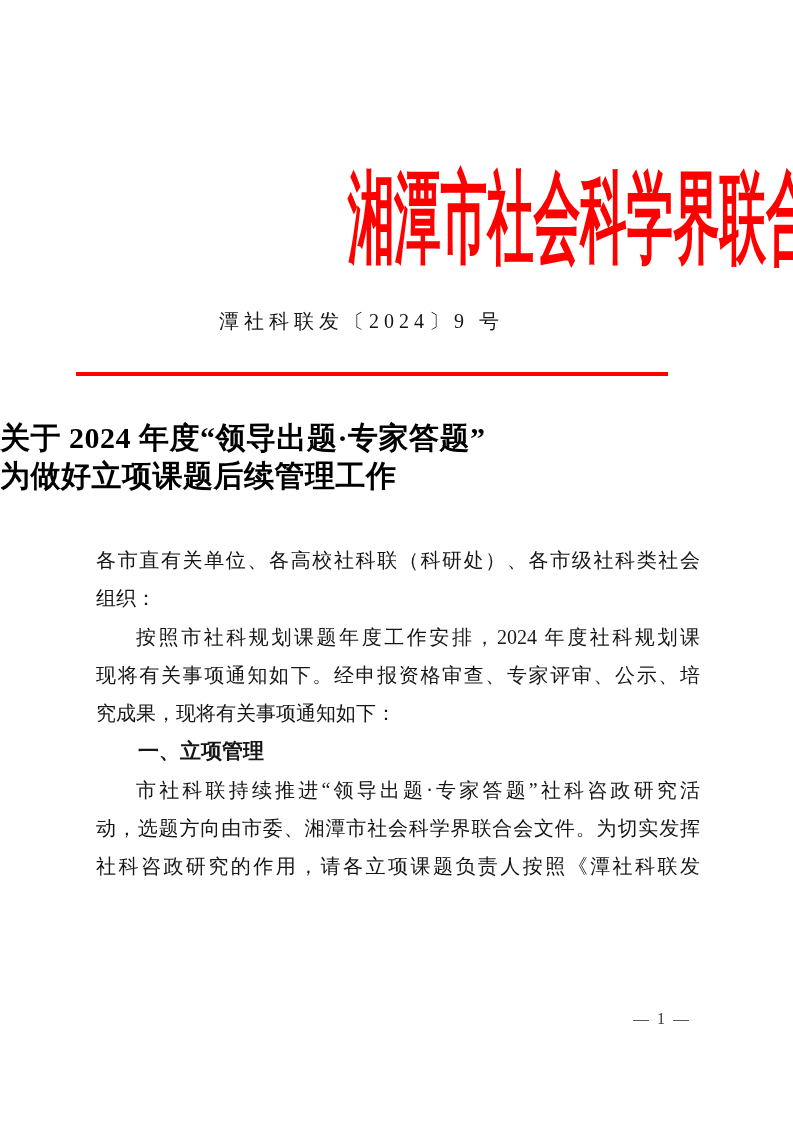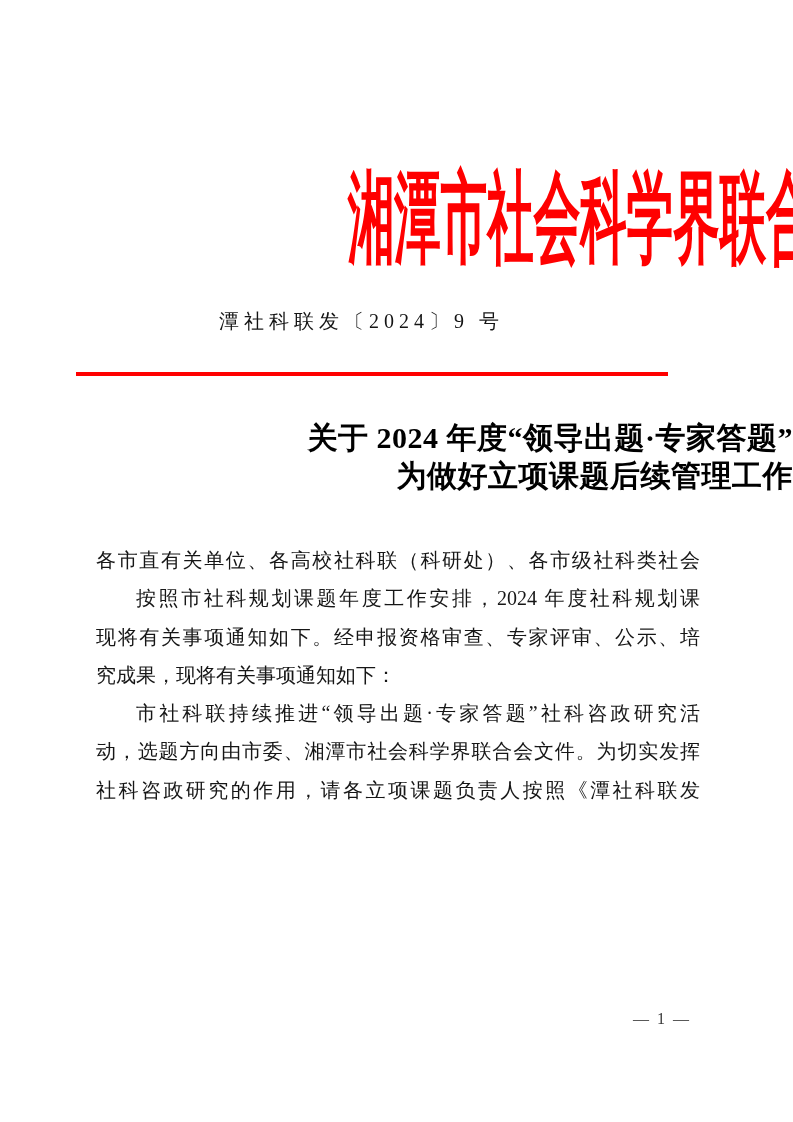--- a/index.html
+++ b/index.html
@@ -41,21 +41,21 @@
   .red-rule {
     position: absolute;
     left: 76px; top: 372px;
     width: 592px; height: 4px;
     background: #ff0000;
   }
   .doc-title {
     position: absolute;
     left: 0; top: 419px;
     width: 793px;
-    text-align: right;
+    text-align: left;
     font-weight: bold;
     font-size: 30px;
     line-height: 38px;
     letter-spacing: 0.5px;
     color: #000000;
   }
   .body-block {
     position: absolute;
     left: 96px; top: 541px;
     width: 604px;
@@ -100,23 +100,25 @@
 
   <div class="red-rule"></div>
 
   <div class="doc-title">
     <div>关于 2024 年度“领导出题·专家答题”</div>
     <div>为做好立项课题后续管理工作</div>
   </div>
 
   <div class="body-block">
     <div class="line j">各市直有关单位、各高校社科联（科研处）、各市级社科类社会</div>
+    <div class="line">组织：</div>
     <div class="line j ind">按照市社科规划课题年度工作安排，2024 年度社科规划课</div>
     <div class="line j">现将有关事项通知如下。经申报资格审查、专家评审、公示、培</div>
     <div class="line">究成果，现将有关事项通知如下：</div>
+    <div class="line heading ind">一、立项管理</div>
     <div class="line j ind">市社科联持续推进“领导出题·专家答题”社科咨政研究活</div>
     <div class="line j">动，选题方向由市委、湘潭市社会科学界联合会文件。为切实发挥</div>
     <div class="line j">社科咨政研究的作用，请各立项课题负责人按照《潭社科联发</div>
   </div>
 
   <div class="page-num">— 1 —</div>
 
 </div>
 
 </body></html>

